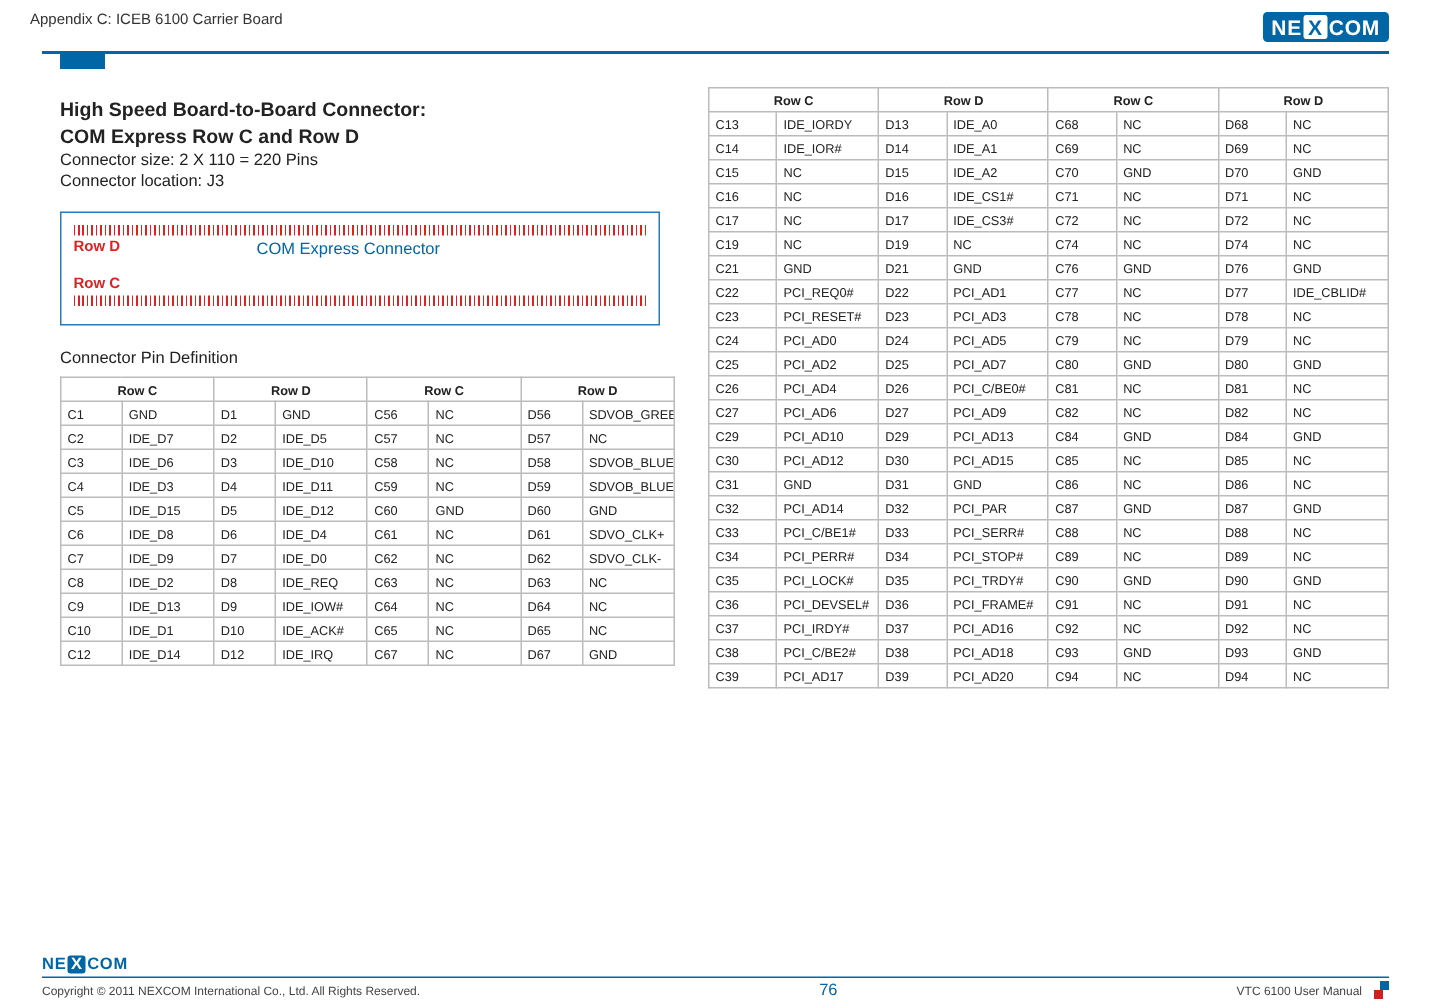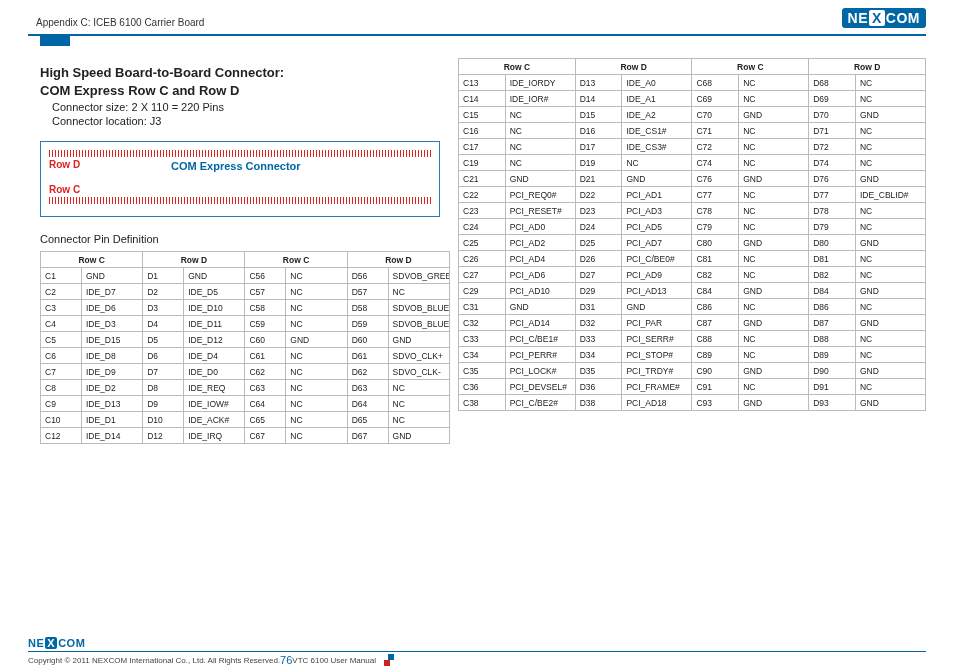--- a/index.html
+++ b/index.html
@@ -15,22 +15,21 @@
     background: #fff;
     font-family: Arial, Helvetica, sans-serif;
     color: #222;
     position: relative;
   }
 
   
   .topbar {
     display: flex;
     justify-content: space-between;
-    align-items: flex-end;
-    padding: 8px 28px 4px 36px;
+    padding: 8px 28px 4px 20px;
   }
   .doc-title { font-size: 10px; color: #333; }
   .logo {
     display: inline-flex;
     align-items: center;
     background: var(--nexblue);
     color: #fff;
     font-weight: bold;
     font-size: 14px;
     padding: 2px 6px;
@@ -52,51 +51,51 @@
   }
   .tab {
     width: 30px; height: 10px;
     background: var(--nexblue);
     margin-left: 40px;
   }
 
   
   .page {
     display: flex;
-    gap: 8px;
+    gap: 22px;
     padding: 12px 28px 0 40px;
   }
   .col-left  { width: 410px; }
   .col-right { flex: 1; }
 
   h1.title {
     font-size: 13px;
     font-weight: bold;
     margin: 6px 0 2px 0;
     line-height: 1.35;
   }
-  .subtitle { font-size: 11px; margin: 2px 12px; }
+  .subtitle { font-size: 11px; margin: 2px 0; }
 
   
   .conn-wrap {
     border: 1px solid #2a78b5;
     padding: 6px 8px 10px 8px;
     margin: 14px 0 16px 0;
     width: 400px;
     position: relative;
   }
   .conn-label {
     color: var(--connred);
     font-weight: bold;
     font-size: 10px;
     margin: 2px 0;
   }
   .conn-caption {
     color: var(--nexblue);
-    font-weight: bold;
+    font-weight: normal;
     font-size: 11px;
     position: absolute;
     left: 130px;
     top: 18px;
   }
   .pinrow {
     height: 7px;
     background: repeating-linear-gradient(
       to right,
       var(--connred) 0 1px,
@@ -134,21 +133,21 @@
   table.pins col.cval { width: 15%; }
 
   
   .footer {
     position: absolute;
     left: 28px; right: 28px; bottom: 6px;
   }
   .foot-hr { height: 1.5px; background: var(--nexblue); margin-bottom: 2px; }
   .foot-row {
     display: flex;
-    justify-content: flex-start;
+    justify-content: space-between;
     align-items: center;
     font-size: 8px;
     color: #444;
   }
   .foot-logo {
     display: inline-flex;
     align-items: center;
     color: var(--nexblue);
     font-weight: bold;
     font-size: 11px;
@@ -496,20 +495,30 @@
             <td>C29</td>
             <td>PCI_AD10</td>
             <td>D29</td>
             <td>PCI_AD13</td>
             <td>C84</td>
             <td>GND</td>
             <td>D84</td>
             <td>GND</td>
           </tr>
           <tr>
+            <td>C30</td>
+            <td>PCI_AD12</td>
+            <td>D30</td>
+            <td>PCI_AD15</td>
+            <td>C85</td>
+            <td>NC</td>
+            <td>D85</td>
+            <td>NC</td>
+          </tr>
+          <tr>
             <td>C31</td>
             <td>GND</td>
             <td>D31</td>
             <td>GND</td>
             <td>C86</td>
             <td>NC</td>
             <td>D86</td>
             <td>NC</td>
           </tr>
           <tr>
@@ -556,28 +565,48 @@
             <td>C36</td>
             <td>PCI_DEVSEL#</td>
             <td>D36</td>
             <td>PCI_FRAME#</td>
             <td>C91</td>
             <td>NC</td>
             <td>D91</td>
             <td>NC</td>
           </tr>
           <tr>
+            <td>C37</td>
+            <td>PCI_IRDY#</td>
+            <td>D37</td>
+            <td>PCI_AD16</td>
+            <td>C92</td>
+            <td>NC</td>
+            <td>D92</td>
+            <td>NC</td>
+          </tr>
+          <tr>
             <td>C38</td>
             <td>PCI_C/BE2#</td>
             <td>D38</td>
             <td>PCI_AD18</td>
             <td>C93</td>
             <td>GND</td>
             <td>D93</td>
             <td>GND</td>
+          </tr>
+          <tr>
+            <td>C39</td>
+            <td>PCI_AD17</td>
+            <td>D39</td>
+            <td>PCI_AD20</td>
+            <td>C94</td>
+            <td>NC</td>
+            <td>D94</td>
+            <td>NC</td>
           </tr>
         </tbody>
     </table>
   </div>
 </div>
 
 <div class="footer">
   <div class="foot-logo">
     <span>NE</span>
     <span class="x">X</span>

